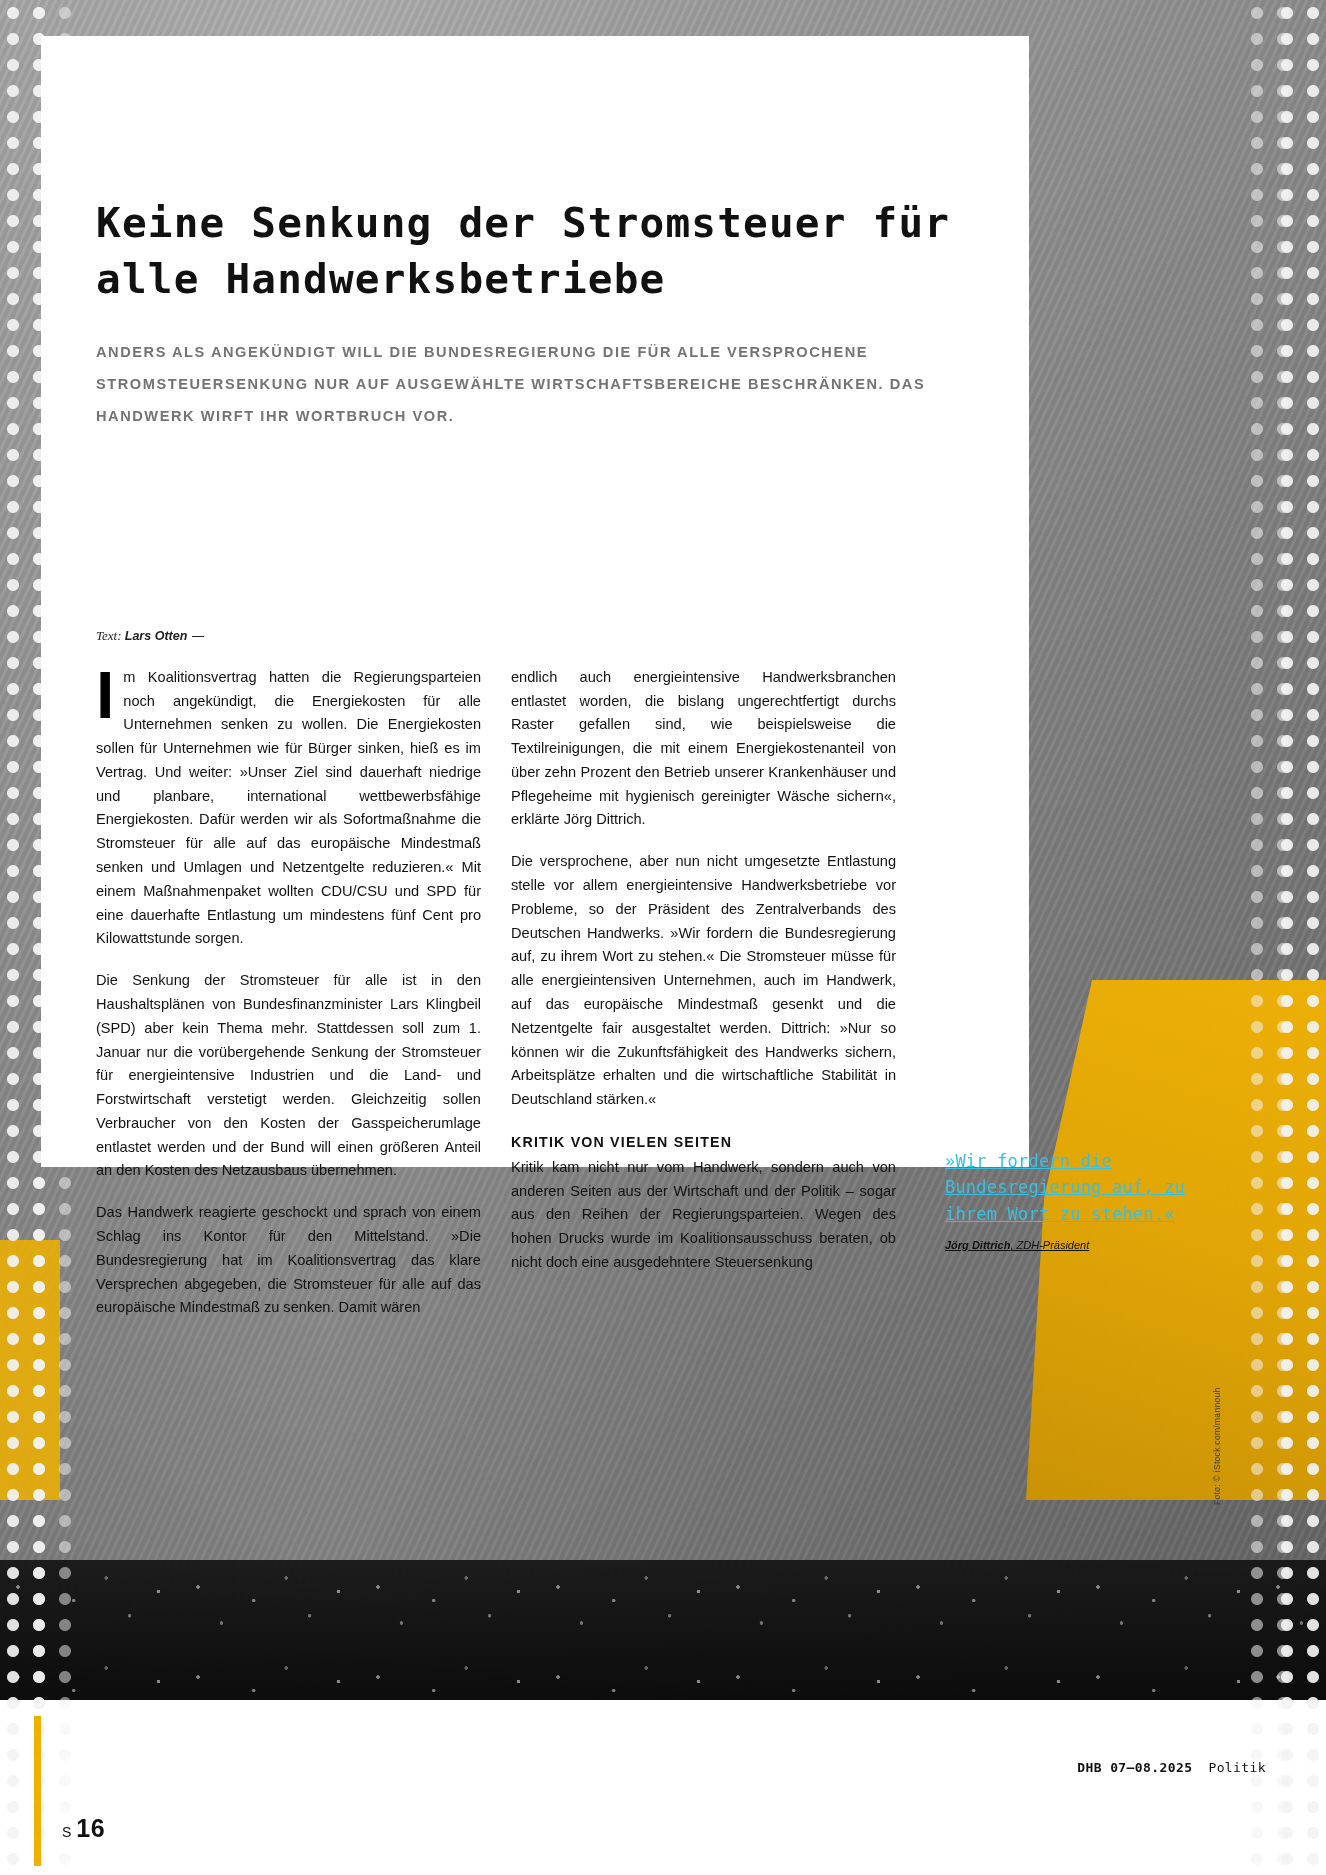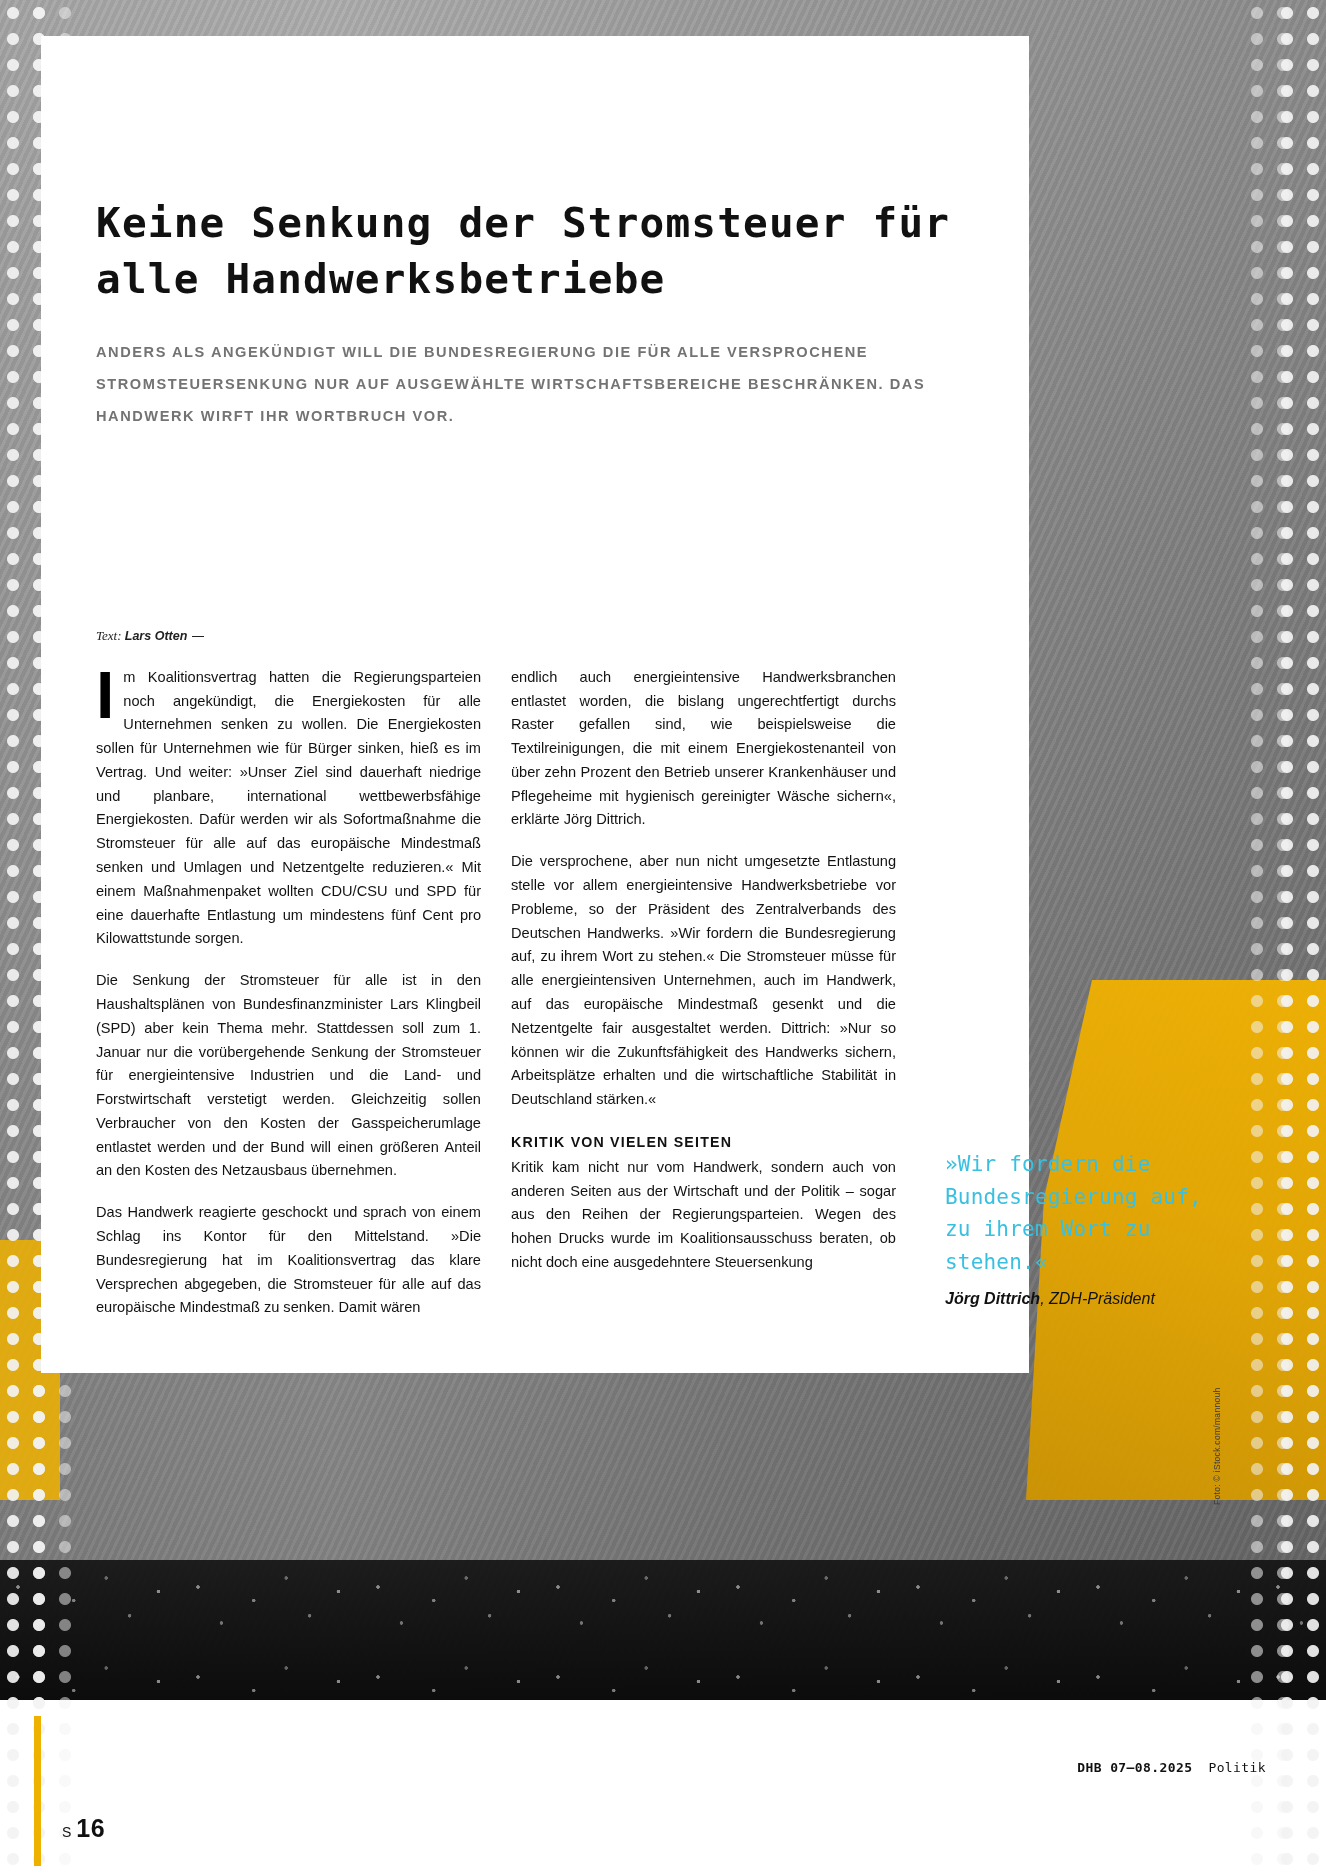--- a/index.html
+++ b/index.html
@@ -111,21 +111,21 @@
     height: 150px;
     background: #efb100;
   }
 
   
   .sheet {
     position: absolute;
     left: 41px;
     top: 36px;
     width: 988px;
-    height: 1337px;
+    height: 1131px;
     background: #ffffff;
   }
 
   .content {
     position: absolute;
     left: 55px;
     top: 0;
     width: 870px;
   }
 
@@ -220,30 +220,32 @@
 
   
   .pullquote {
     position: absolute;
     left: 945px;
     top: 1148px;
     width: 290px;
   }
   .pullquote .q {
     font-family: "DejaVu Sans Mono", monospace;
-    font-size: 21px;
+    font-size: 17px;
     line-height: 1.55;
     color: #39c0e0;
     letter-spacing: .2px;
+    text-decoration: underline;
   }
   .pullquote .attr {
     margin-top: 12px;
     font-family: "Liberation Sans", sans-serif;
-    font-size: 16px;
+    font-size: 11px;
     color: #111;
+    text-decoration: underline;
   }
   .pullquote .attr b {
     font-weight: 700;
     font-style: italic;
   }
   .pullquote .attr span {
     font-style: italic;
   }
 
   

